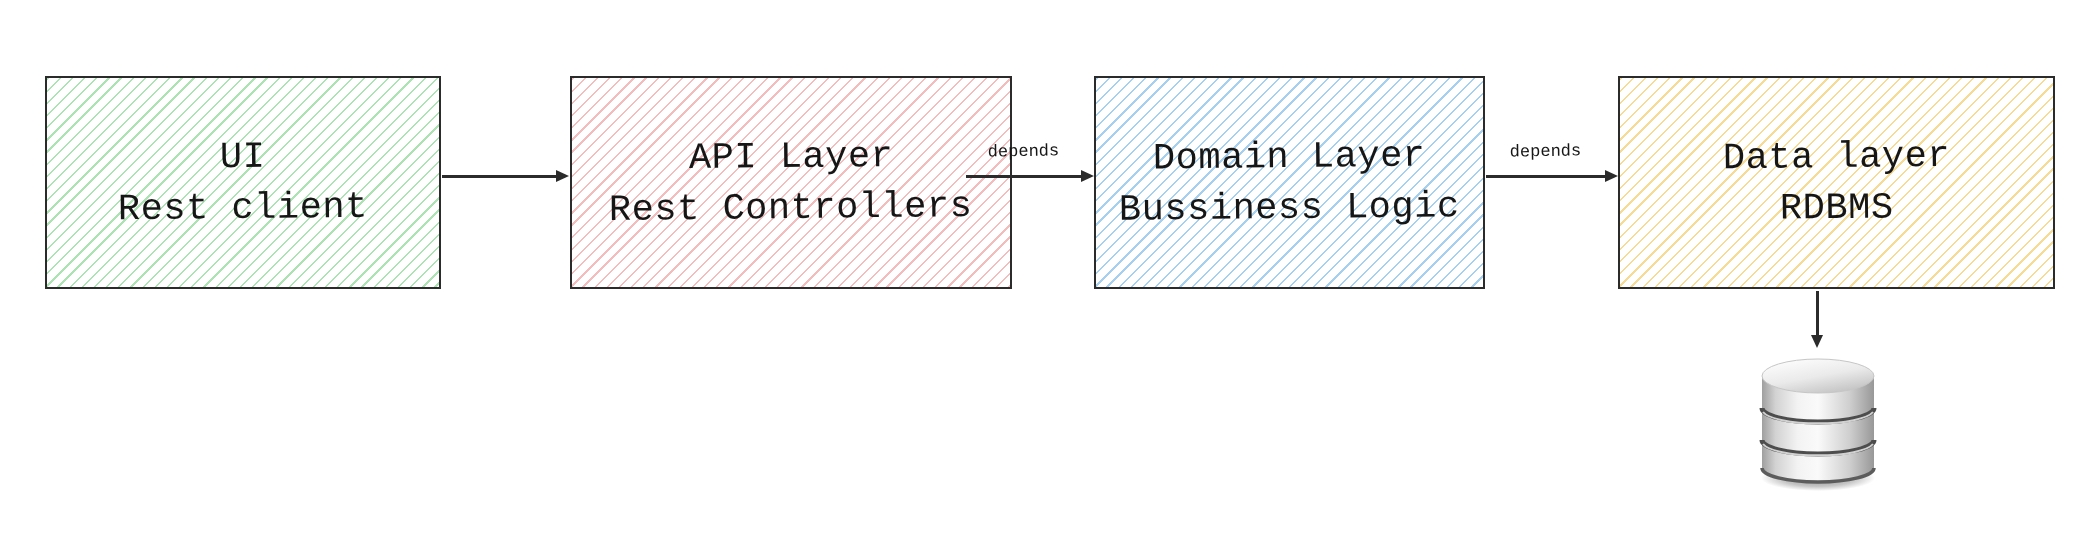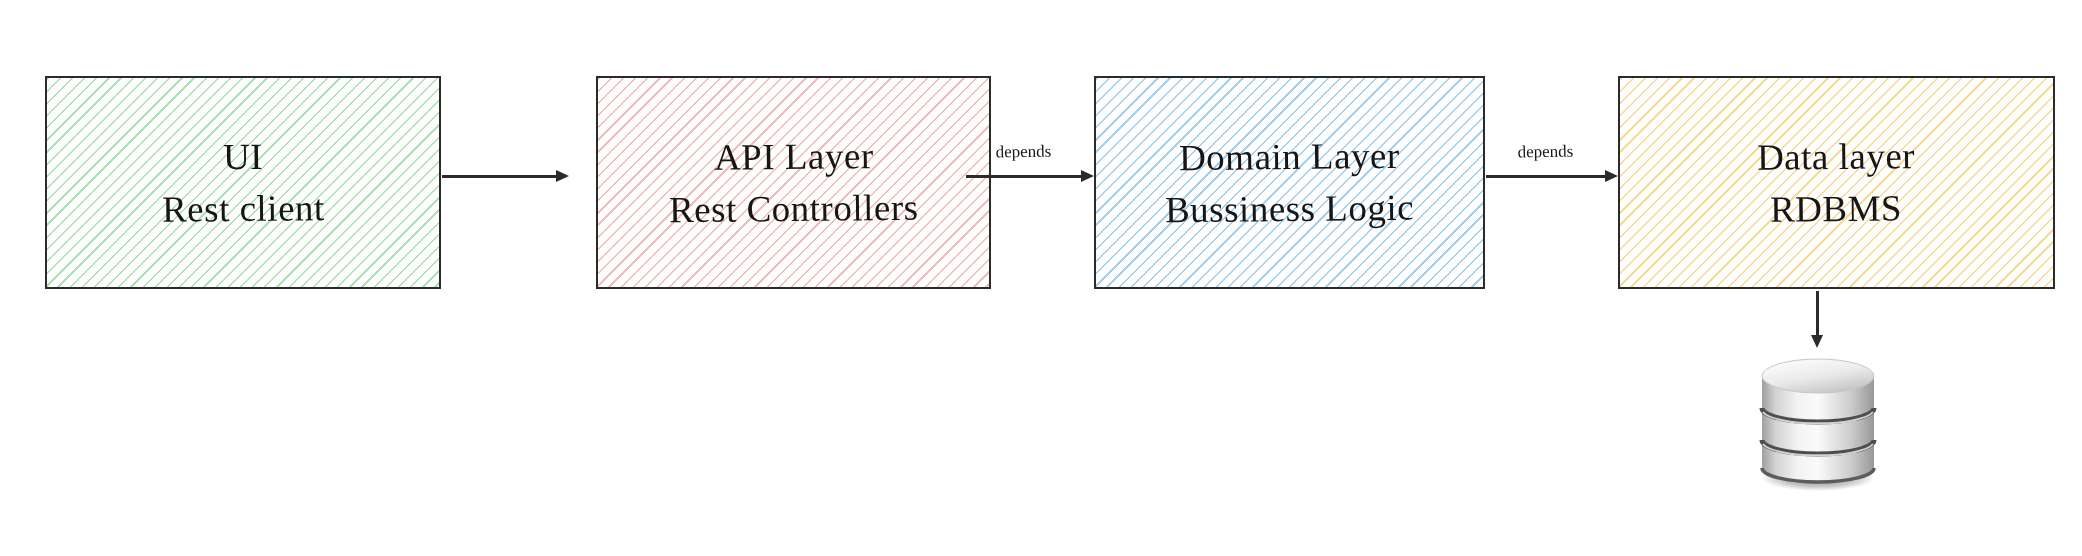--- a/index.html
+++ b/index.html
@@ -1,21 +1,21 @@
 <!DOCTYPE html>
 <html><head>
 <meta charset="utf-8">
 <style>
   html, body { margin: 0; padding: 0; background: #ffffff; }
   .canvas {
     position: relative;
     width: 2082px;
     height: 556px;
     background: #ffffff;
-    font-family: Liberation Serif, serif;
+    font-family: Liberation Mono, monospace;
     overflow: hidden;
   }
 
   
   .node {
     position: absolute;
     top: 76px;
     height: 213px;
     box-sizing: border-box;
     border: 2.5px solid #2b2b2b;
@@ -27,21 +27,21 @@
   }
   .node .line {
     font-size: 37px;
     font-weight: 500;
     color: #161616;
     white-space: nowrap;
     letter-spacing: 0.5px;
     transform: rotate(-0.6deg);
   }
   .node-1 { left: 45px;   width: 396px; }
-  .node-2 { left: 596px;  width: 395px; }
+  .node-2 { left: 570px;  width: 442px; }
   .node-3 { left: 1094px; width: 391px; }
   .node-4 { left: 1618px; width: 437px; }
 
   
   .hatch-green  { background: repeating-linear-gradient(135deg, #abe3b3 0 1.6px, transparent 1.6px 8.6px); }
   .hatch-red    { background: repeating-linear-gradient(135deg, #f3bdbd 0 1.6px, transparent 1.6px 8.6px); }
   .hatch-blue   { background: repeating-linear-gradient(135deg, #a6d0f0 0 1.6px, transparent 1.6px 8.6px); }
   .hatch-yellow { background: repeating-linear-gradient(135deg, #f7da93 0 1.6px, transparent 1.6px 8.6px); }
 
   

